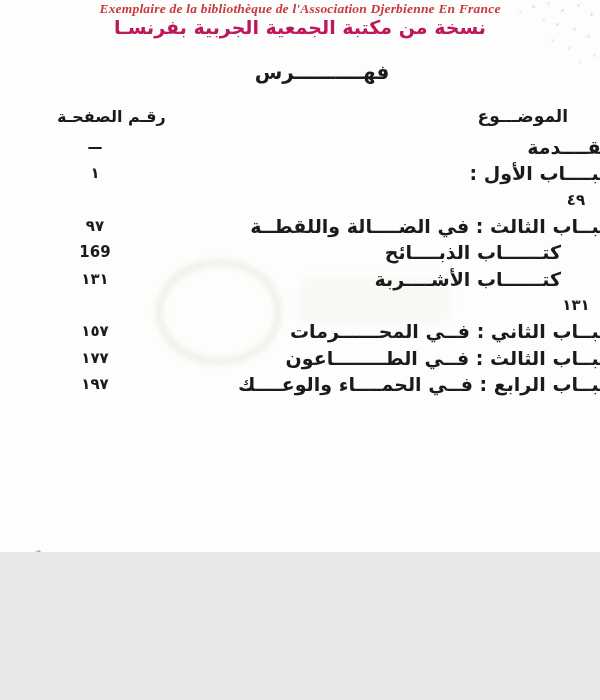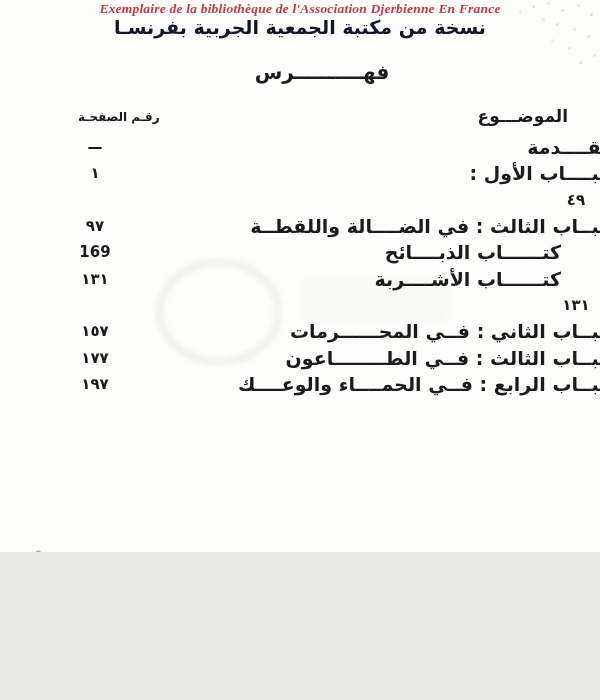--- a/index.html
+++ b/index.html
@@ -21,21 +21,21 @@
     font-style:italic;font-weight:bold;
     font-size:13.5px;line-height:15px;
     color:#c9383f;
     letter-spacing:.2px;
     white-space:nowrap;
   }
   .stamp-ar{
     position:absolute;top:14px;left:0;width:600px;
     direction:rtl;text-align:center;
     font-weight:bold;font-size:19px;line-height:26px;
-    color:#0f172a;
+    color:#be185d;
     white-space:nowrap;
   }
   
   .noise{
     position:absolute;top:0;left:0;width:1px;height:1px;border-radius:50%;
     background:transparent;
     box-shadow:
       533px 6px 0 1px rgba(140,140,140,.22),
       548px 3px 0 1px rgba(150,150,150,.18),
       562px 10px 0 1px rgba(140,140,140,.22),
@@ -79,23 +79,23 @@
     white-space:nowrap;
   }
   
   .hdr-subject{
     position:absolute;top:103px;right:80px;
     direction:rtl;
     font-weight:bold;font-size:17px;line-height:26px;
     white-space:nowrap;
   }
   .hdr-page{
-    position:absolute;top:105px;left:78px;
+    position:absolute;top:105px;left:57px;
     direction:rtl;
-    font-weight:bold;font-size:12px;line-height:24px;
+    font-weight:bold;font-size:16px;line-height:24px;
     white-space:nowrap;
   }
   
   .rows{
     position:absolute;top:134px;right:35px;left:58px;
     direction:rtl;
   }
   .row{
     display:flex;align-items:center;
     height:26.3px;

